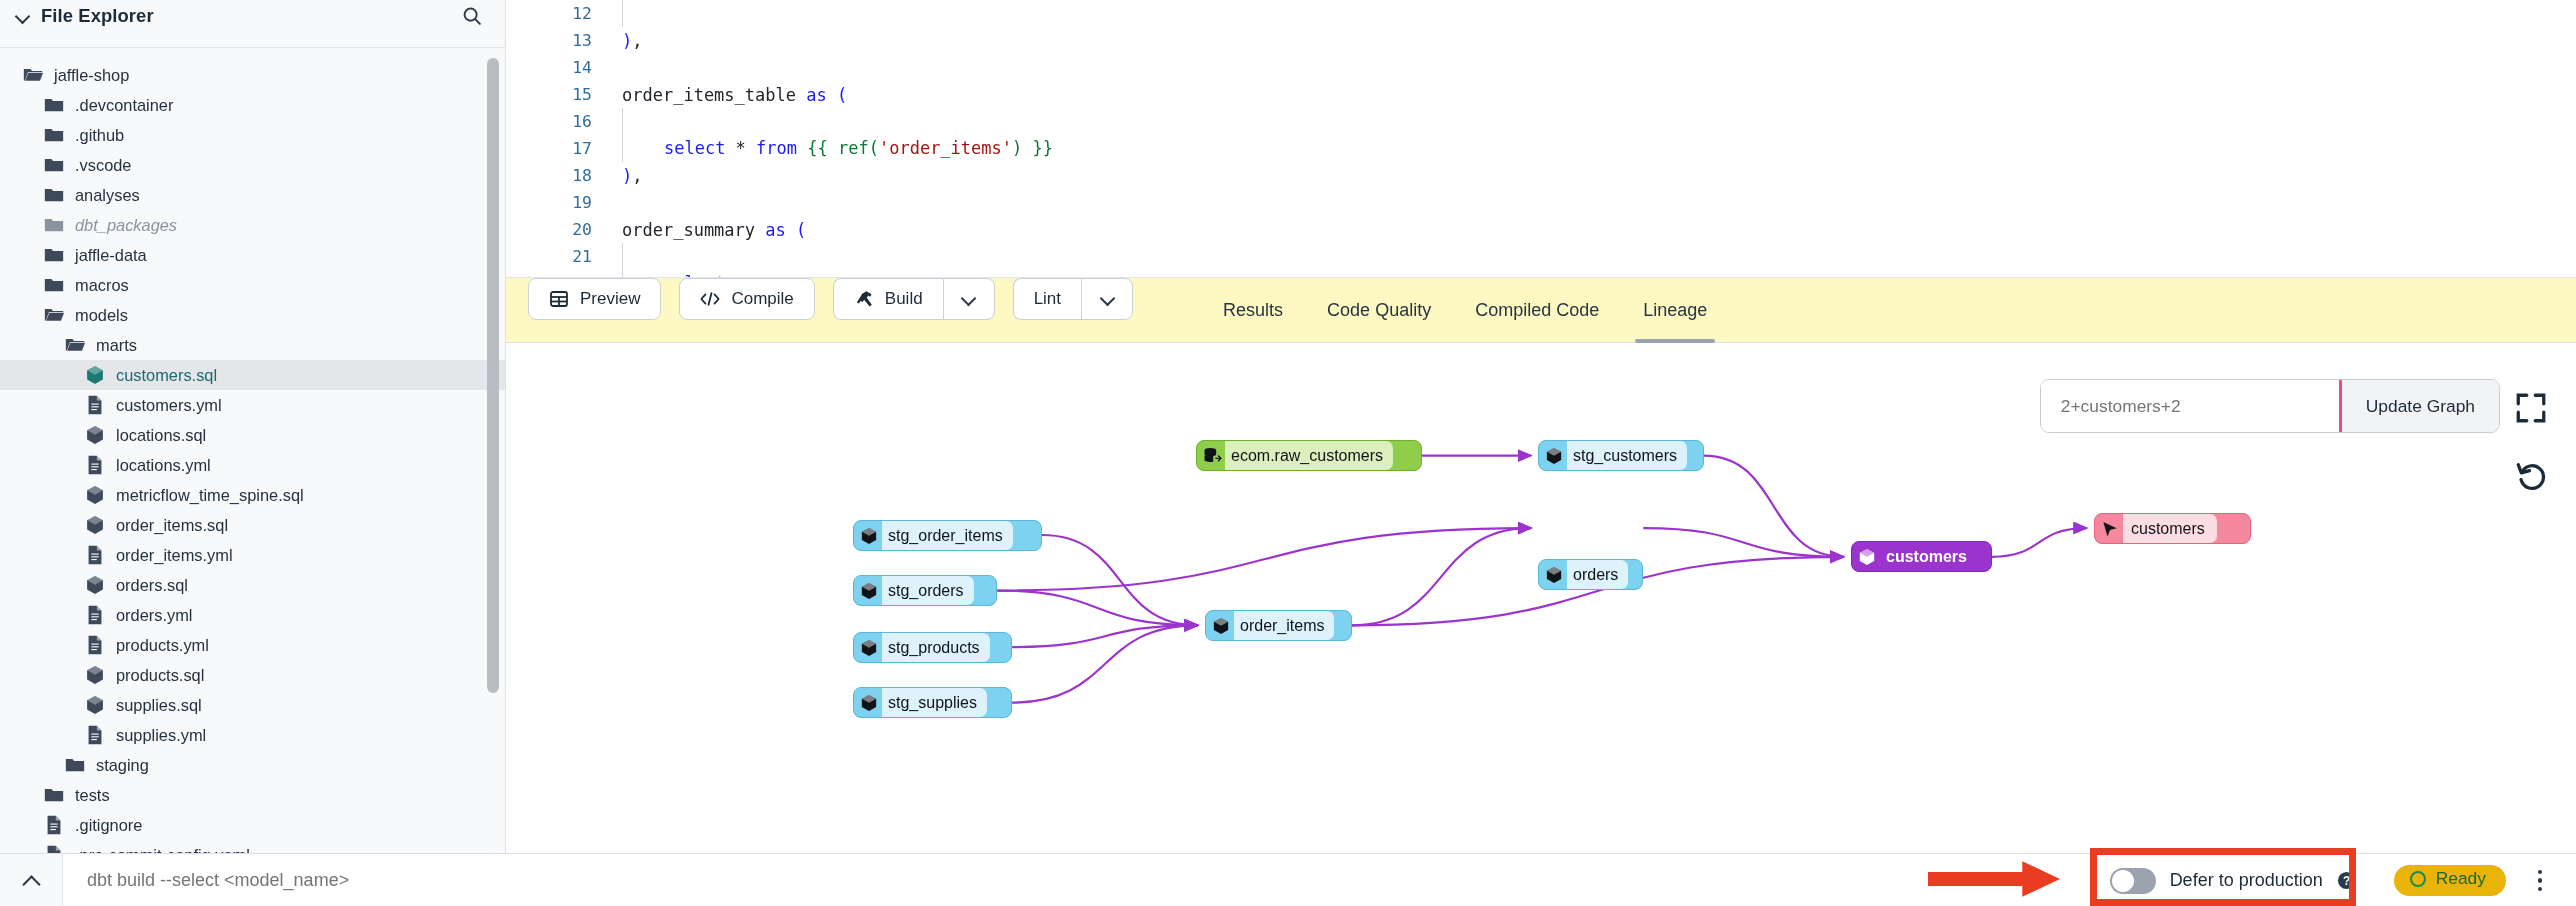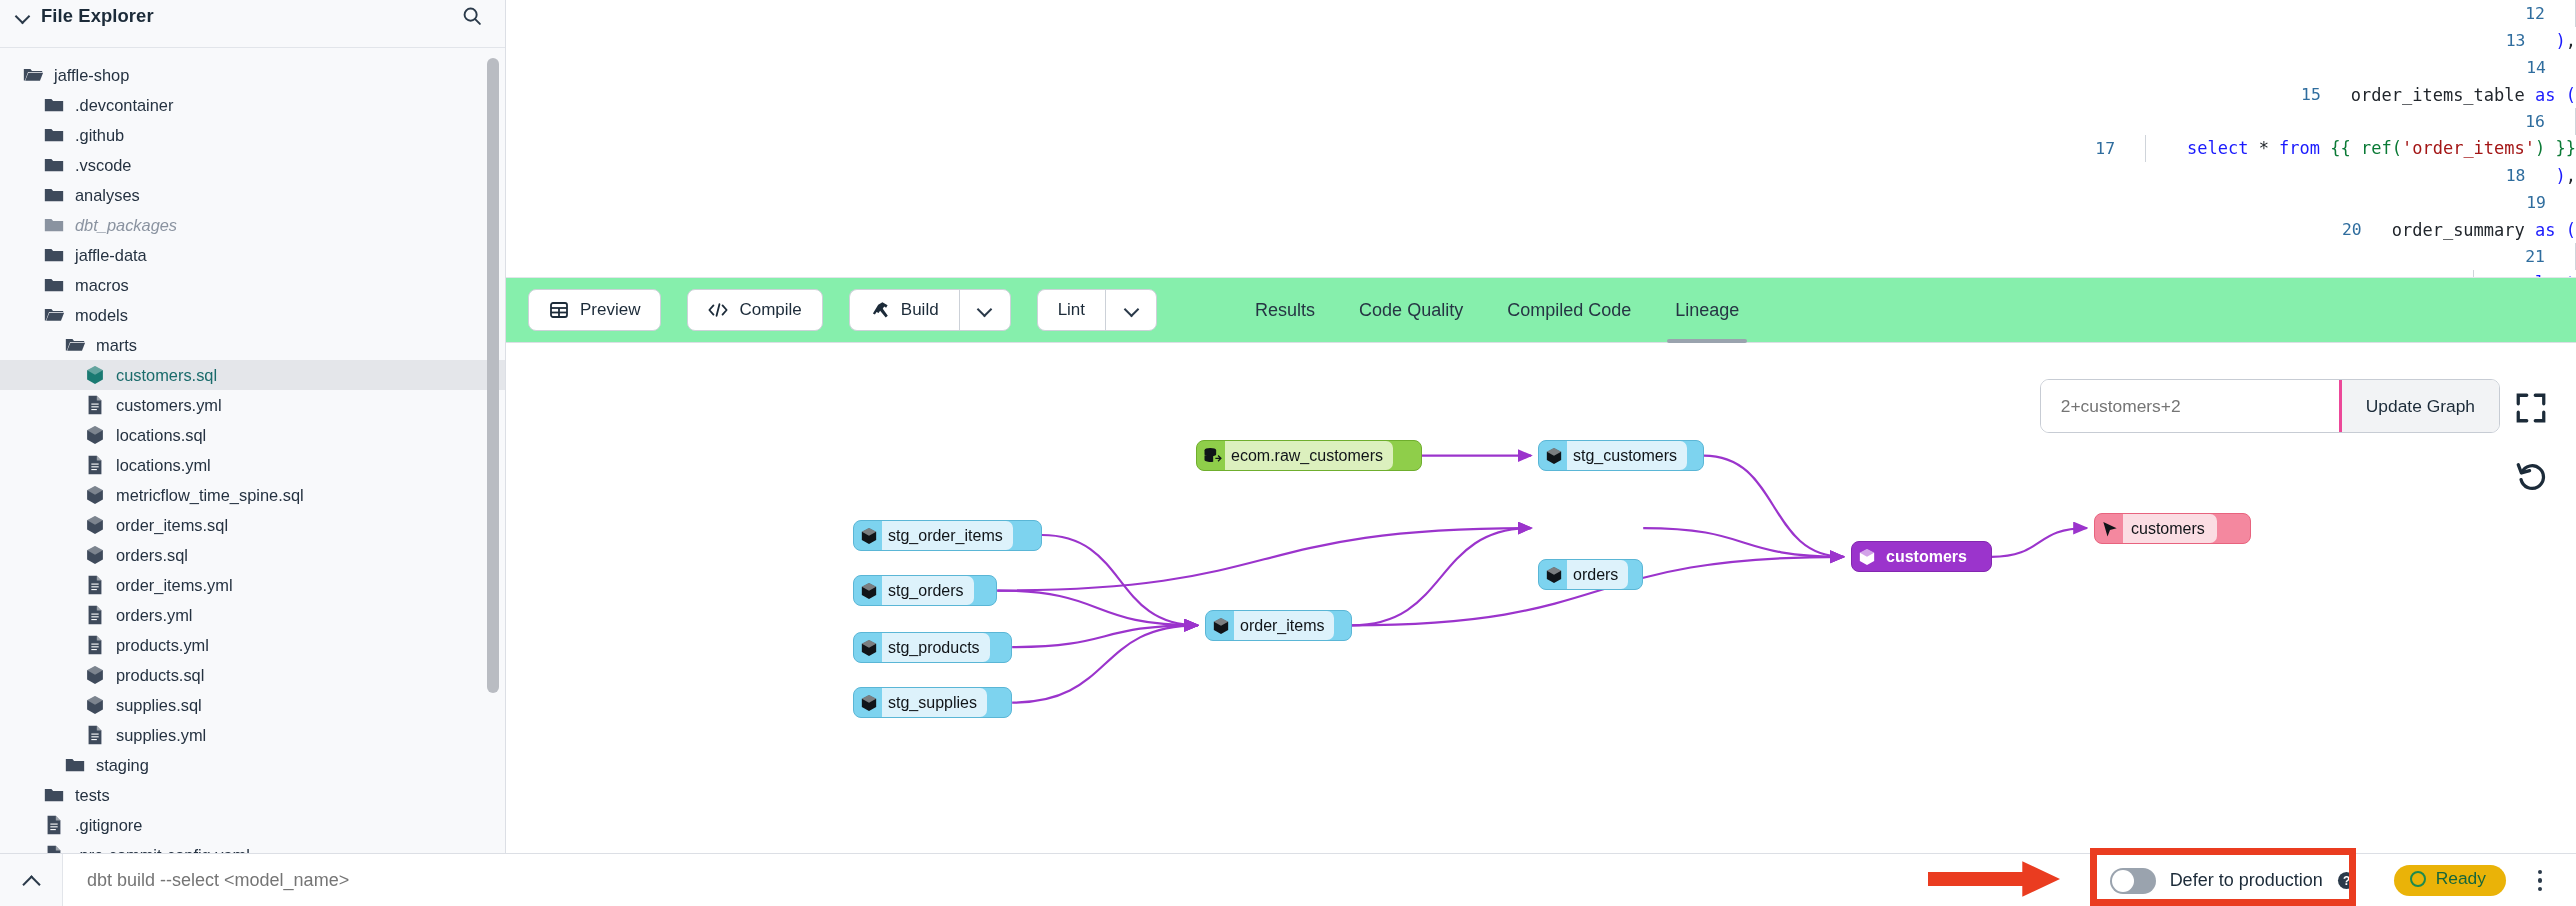--- a/index.html
+++ b/index.html
@@ -65,37 +65,37 @@
   #main { flex: 1 1 auto; display: flex; flex-direction: column; height: 853px; min-width: 0; background:#fff; }
 
   
   #editor {
     height: 278px; flex: 0 0 278px; overflow: hidden;
     background: #ffffff; position: relative;
     border-bottom: 1px solid #e2e5ea;
     font-family: "DejaVu Sans Mono", monospace;
     padding-top: 0px;
   }
-  .cline { display: flex; height: 27px; align-items: center; font-size: 17px; justify-content: flex-end; }
+  .cline { display: flex; height: 27px; align-items: center; font-size: 17px; }
   .gut {
     width: 104px; flex: 0 0 104px; text-align: right; padding-right: 18px;
     color: #2f6d9e; font-size: 16.4px; user-select: none;
   }
   .ctext { position: relative; padding-left: 12px; white-space: pre; color: #21262c; }
   .ind { display:inline-block; border-left: 1px solid #cfd4da; height: 27px; vertical-align: middle; }
   .kw  { color: #1a1afd; }
   .str { color: #a31515; }
   .jnj { color: #0b7a36; }
   .op  { color: #21262c; }
 
   
   #toolbar {
-    height: 65px; flex: 0 0 65px; display: flex; align-items: center;
-    background: #86efac; border-bottom: 1px solid #dcdfe5;
-    padding-left: 22px; gap: 12px;
+    height: 65px; flex: 0 0 65px; display: flex; 
+    background: #fef9c3; border-bottom: 1px solid #dcdfe5;
+    padding-left: 22px; gap: 4px;
   }
   .btn {
     height: 42px; border: 1px solid #ccd1d8; background: #ffffff;
     border-radius: 8px; display: inline-flex; align-items: center; gap: 11px;
     padding: 0 20px; font-size: 17px; color: #1c2b39; cursor: pointer;
     margin-right: 14px;
   }
   .btn .bico { width: 20px; height: 20px; display: block; }
   .split { display: inline-flex; margin-right: 14px; }
   .split .btn { margin-right: 0; border-radius: 8px 0 0 8px; border-right: none; }
@@ -364,39 +364,39 @@
               <svg class="ico" viewBox="0 0 24 24" fill="#3e4a5b">
                 <path d="M12 2.3l8.6 4.6v9.9L12 21.7 3.4 16.8V6.9z"></path>
                 <path d="M12 2.3L3.4 6.9 12 11.6l8.6-4.7z" fill="#ffffff" opacity=".32"></path>
               </svg>
             </span>
             <span class="lbl">order_items.sql</span>
           </div>
           <div class="row" style="padding-left: 84px;">
             <span>
               <svg class="ico" viewBox="0 0 24 24" fill="#3e4a5b">
-                <path d="M12 2.3l8.6 4.6v9.9L12 21.7 3.4 16.8V6.9z"></path>
-                <path d="M12 2.3L3.4 6.9 12 11.6l8.6-4.7z" fill="#ffffff" opacity=".32"></path>
-              </svg>
-            </span>
-            <span class="lbl">orders.sql</span>
-          </div>
-          <div class="row" style="padding-left: 84px;">
-            <span>
-              <svg class="ico" viewBox="0 0 24 24" fill="#3e4a5b">
                 <path d="M5 2h9l5 5v15H5z"></path>
                 <path d="M14 2l5 5h-5z" fill="#ffffff" opacity=".5"></path>
                 <g stroke="#ffffff" stroke-width="1.2">
                   <line x1="8" y1="11" x2="16" y2="11"></line>
                   <line x1="8" y1="14" x2="16" y2="14"></line>
                   <line x1="8" y1="17" x2="14" y2="17"></line>
                 </g>
               </svg>
             </span>
             <span class="lbl">order_items.yml</span>
+          </div>
+          <div class="row" style="padding-left: 84px;">
+            <span>
+              <svg class="ico" viewBox="0 0 24 24" fill="#3e4a5b">
+                <path d="M12 2.3l8.6 4.6v9.9L12 21.7 3.4 16.8V6.9z"></path>
+                <path d="M12 2.3L3.4 6.9 12 11.6l8.6-4.7z" fill="#ffffff" opacity=".32"></path>
+              </svg>
+            </span>
+            <span class="lbl">orders.sql</span>
           </div>
           <div class="row" style="padding-left: 84px;">
             <span>
               <svg class="ico" viewBox="0 0 24 24" fill="#3e4a5b">
                 <path d="M5 2h9l5 5v15H5z"></path>
                 <path d="M14 2l5 5h-5z" fill="#ffffff" opacity=".5"></path>
                 <g stroke="#ffffff" stroke-width="1.2">
                   <line x1="8" y1="11" x2="16" y2="11"></line>
                   <line x1="8" y1="14" x2="16" y2="14"></line>
                   <line x1="8" y1="17" x2="14" y2="17"></line>

